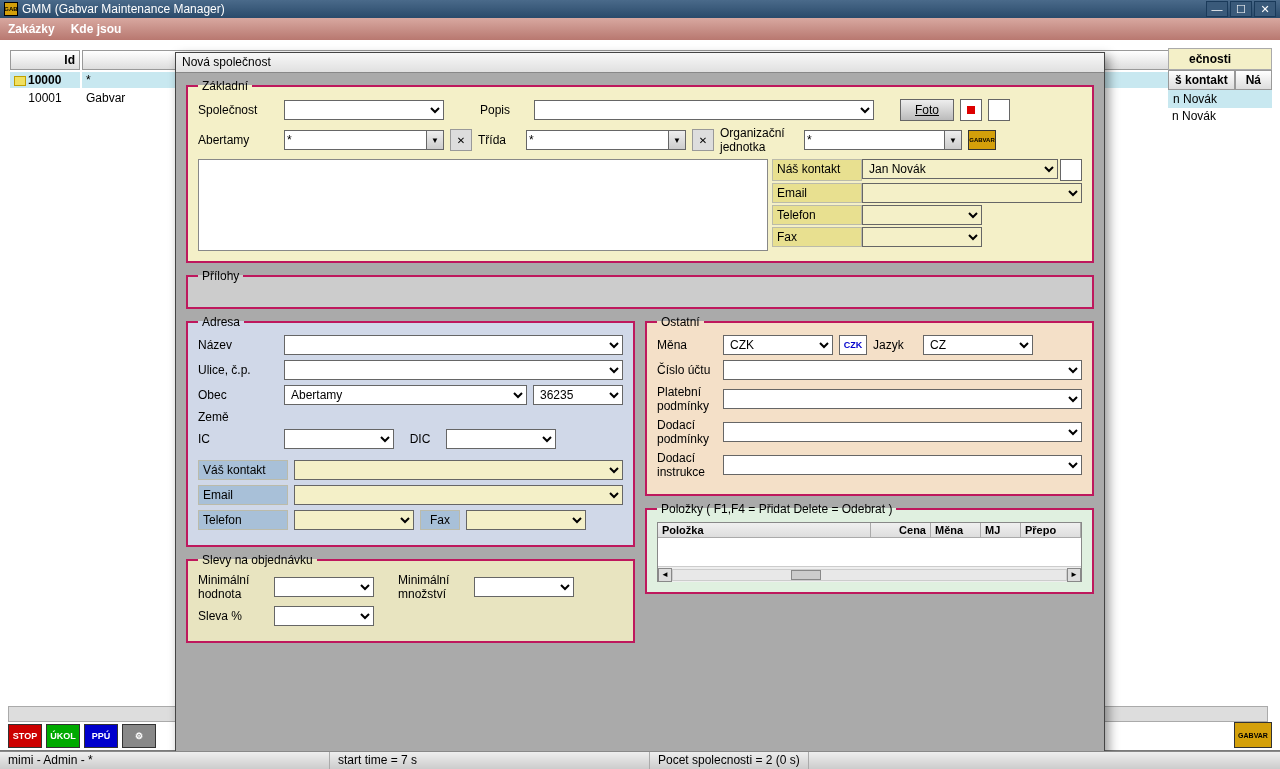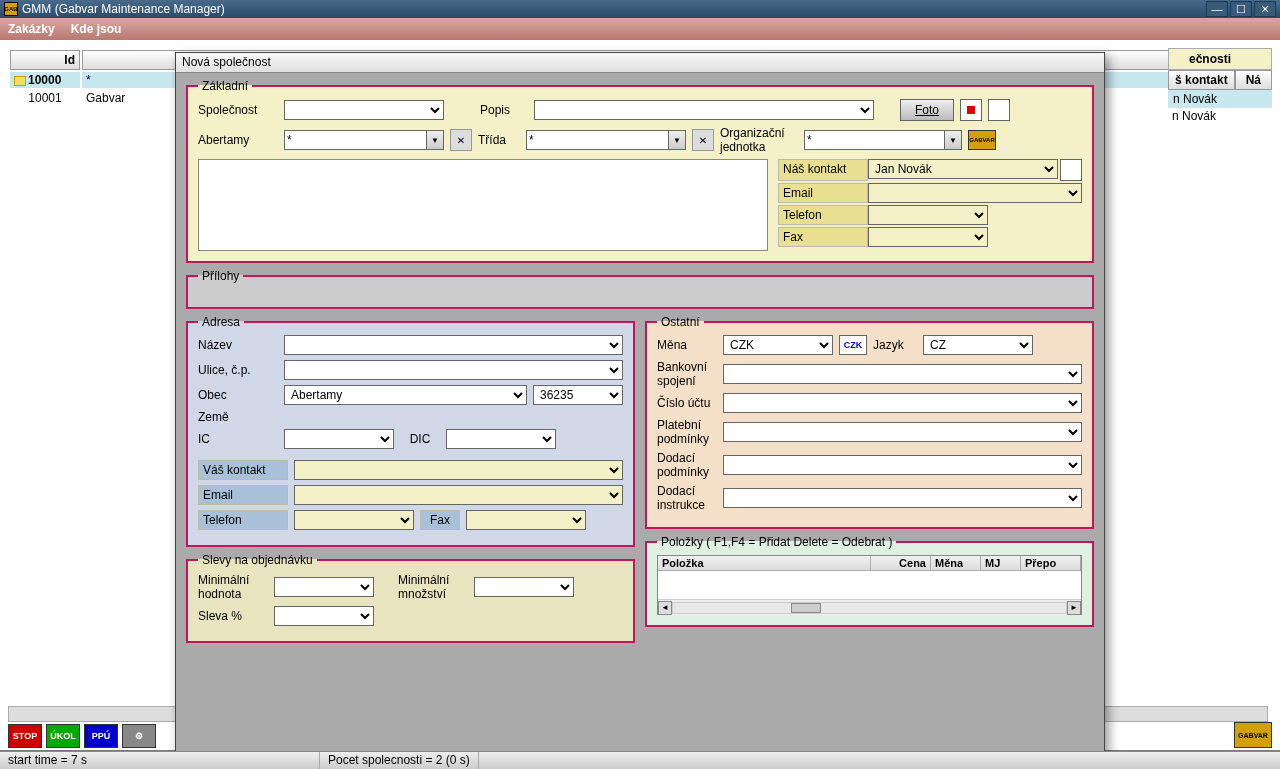--- a/index.html
+++ b/index.html
@@ -168,21 +168,21 @@
               <span class="dd">▼</span>
             </div>
           <span class="clear-ic">✕</span>
           <span style="width:78px; font-size:12px">Organizační jednotka</span>
           <div class="combo">
               <input type="text" style="width: 140px;" value="*">
               <span class="dd">▼</span>
             </div>
           <div class="gab-sm">GABVAR</div>
         </div>
-        <div style="display:flex; gap:10px;">
+        <div style="display:flex; gap:4px;">
           <textarea class="notes" style="width: 570px;"></textarea>
           <div style="flex:1">
             <div class="sp-row">
                 <div class="sp-lbl">Náš kontakt</div>
               <select class="inp-yel" style="flex:1"><option>Jan Novák</option></select>
               <span style="width:22px;height:22px;border:1px solid #666;background:#fff;margin-left:2px"></span>
             </div>
             <div class="sp-row">
                 <div class="sp-lbl">Email</div>
               <select class="inp-yel" style="flex:1"><option></option></select>
@@ -264,24 +264,20 @@
 
         <div>
           <fieldset class="grp-other">
             <legend>Ostatní</legend>
             <div class="frow">
                 <span class="lbl-sm">Měna</span>
               <select style="width:110px"><option>CZK</option></select>
               <span class="czk-badge">CZK</span>
               <span style="width:44px">Jazyk</span>
               <select style="width:110px"><option>CZ</option></select>
-              </div>
-            <div class="frow">
-                <span class="lbl-sm">Bankovní spojení</span>
-              <select style="flex:1"><option></option></select>
               </div>
             <div class="frow">
                 <span class="lbl-sm">Číslo účtu</span>
               <select style="flex:1"><option></option></select>
               </div>
             <div class="frow">
                 <span class="lbl-sm">Platební podmínky</span>
               <select style="flex:1"><option></option></select>
               </div>
             <div class="frow">
@@ -319,15 +315,16 @@
 
       <div class="dlg-btns-row">
         <button class="btn" style="width:90px">OK</button>
         <button class="btn" style="width:90px">Zrušit</button>
       </div>
     </div>
   </div>
 </div>
 
 <div class="statusbar">
+  <span style="width:330px">mimi - Admin - *</span>
   <span style="width:320px">start time = 7 s</span>
   <span>Pocet spolecnosti = 2   (0 s)</span>
 </div>
 
 </body></html>

